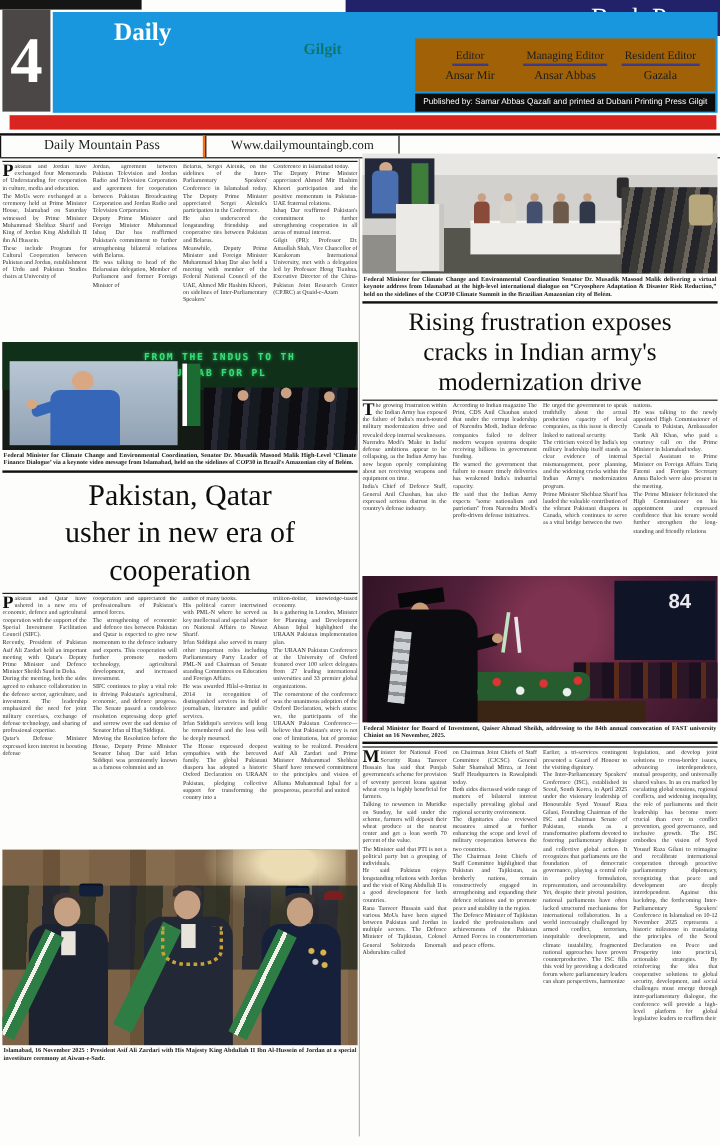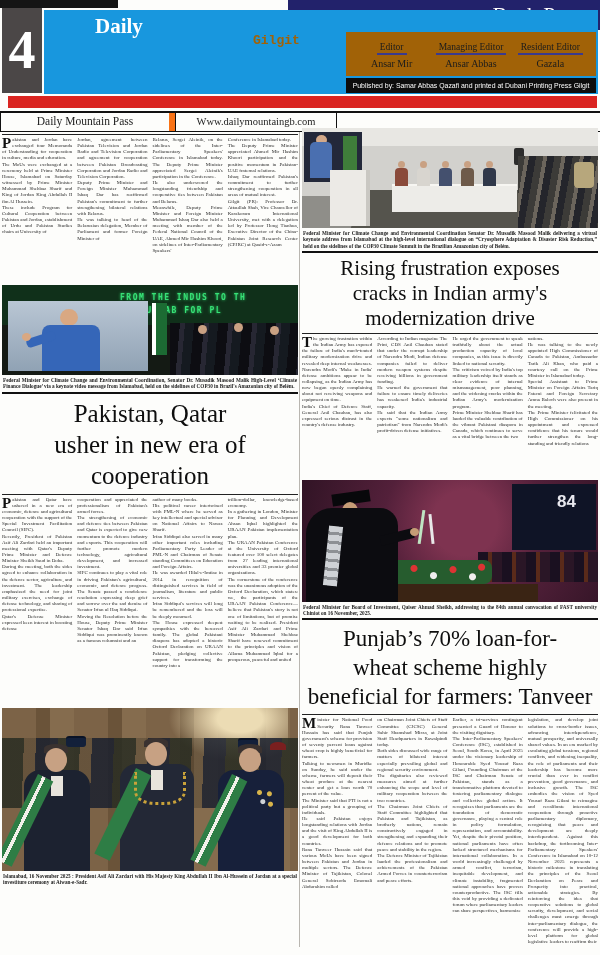--- a/index.html
+++ b/index.html
@@ -8,33 +8,33 @@
   
   .hdr{position:absolute;left:0;top:0;width:600px;height:110px;}
   .edge-strip{position:absolute;left:0;top:0;width:118px;height:8px;background:#151515;}
   .pgnum-box{position:absolute;left:2px;top:8px;width:40px;height:85px;background:#4b4747;
              color:#fff;font-size:54px;font-weight:bold;text-align:center;line-height:85px;}
   .backpage{position:absolute;left:288px;top:0;width:312px;height:30px;background:#22226b;
             color:#fff;font-size:22px;text-align:right;padding-right:14px;box-sizing:border-box;line-height:30px;}
   .blue-band{position:absolute;left:44px;top:10px;width:554px;height:84px;background:#1897de;}
   .mh-daily{position:absolute;left:62px;top:14px;color:#fff;font-size:21px;font-weight:bold;margin-left:33px;}
   .mh-main{position:absolute;left:50px;top:38px;color:#fff;font-size:35px;font-weight:bold;letter-spacing:.5px;white-space:nowrap;}
-  .mh-city{position:absolute;left:253px;top:33px;color:#a16207;font-size:13px;font-weight:bold;font-family:Liberation Mono, monospace;}
+  .mh-city{position:absolute;left:253px;top:33px;color:#0f766e;font-size:13px;font-weight:bold;}
   .ed-panel{position:absolute;left:346px;top:32px;width:250px;height:44px;background:#a16207;
             display:flex;align-items:flex-start;justify-content:space-between;padding:4px 6px;box-sizing:border-box;}
   .ed-col{text-align:center;flex:1;}
   .ed-title{font-size:9.5px;display:inline-block;border-bottom:2px solid #3a3a8f;padding:0 3px 1px;}
   .ed-name{font-size:10px;margin-top:3px;}
   .pub-bar{position:absolute;left:346px;top:78px;width:250px;height:15px;background:#0d0d0d;color:#fff;
            font-size:6.9px;text-align:center;line-height:15px;font-family:"Liberation Sans",sans-serif;}
   .red-bar{position:absolute;left:8px;top:96px;width:589px;height:12px;background:#da2420;}
   
   .dateline{position:absolute;left:0;top:111px;width:600px;height:18px;border-top:2px solid #111;
             border-bottom:1px solid #111;display:flex;font-size:11.5px;}
-  .dl-left{width:168px;border-left:1px solid #111;border-right:6px solid #f97316;text-align:center;line-height:17px;}
+  .dl-left{width:168px;border-left:1px solid #111;border-right:2px solid #f97316;text-align:center;line-height:17px;}
   .dl-mid{flex:1;text-align:center;line-height:17px;}
   .dl-right{width:160px;border-left:1px solid #111;border-right:1px solid #111;text-align:center;line-height:17px;font-size:10.5px;}
   
   .half-l{position:absolute;left:2px;top:132px;width:296px;}
   .half-r{position:absolute;left:302px;top:128px;width:296px;}
   .vdiv{position:absolute;left:299px;top:132px;width:1px;height:815px;background:#b9b6b0;}
   .headline{text-align:center;white-space:pre-line;color:#0e0e0e;}
   .h-a1{font-size:21px;line-height:25px;margin:2px 0 3px;}
   .h-a2{font-size:21px;line-height:25px;margin:3px 0 2px;}
   .h-a3{font-size:25px;line-height:31px;margin:4px 0 3px;}
@@ -316,23 +316,20 @@
       <div class="abs pc-gown"></div>
       <div class="abs pc-stole"></div>
       <div class="abs pc-arm"></div>
       <div class="abs pc-hand"></div>
       <div class="abs pc-mic"></div>
       <div class="abs pc-mic2"></div>
     </div>
     <div class="caption">Federal Minister for Board of Investment, Qaiser Ahmad Sheikh, addressing to the 84th annual convocation of FAST university Chiniot on 16 November, 2025.</div>
     <hr class="rule-th">
 
-    <div class="headline h-a4">Punjab’s 70% loan-for-
-wheat scheme highly
-beneficial for farmers: Tanveer</div>
     <hr class="rule">
     <div class="cols b-a4">
       <div class="bcol dc">Minister for National Food Security Rana Tanveer Hussain has said that Punjab government's scheme for provision of seventy percent loans against wheat crop is highly beneficial for farmers.
 Talking to newsmen in Muridke on Sunday, he said under the scheme, farmers will deposit their wheat produce at the nearest center and get a loan worth 70 percent of the value.
 The Minister said that PTI is not a political party but a grouping of individuals.
 He said Pakistan enjoys longstanding relations with Jordan and the visit of King Abdullah II is a good development for both countries.
 Rana Tanveer Hussain said that various MoUs have been signed between Pakistan and Jordan in multiple sectors. The Defence Minister of Tajikistan, Colonel General Sobirzoda Emomali Abdurahim called</div>
       <div class="bcol">on Chairman Joint Chiefs of Staff Committee (CJCSC) General Sahir Shamshad Mirza, at Joint Staff Headquarters in Rawalpindi today.
 Both sides discussed wide range of matters of bilateral interest especially prevailing global and regional security environment.
 The dignitaries also reviewed measures aimed at further enhancing the scope and level of military cooperation between the two countries.

